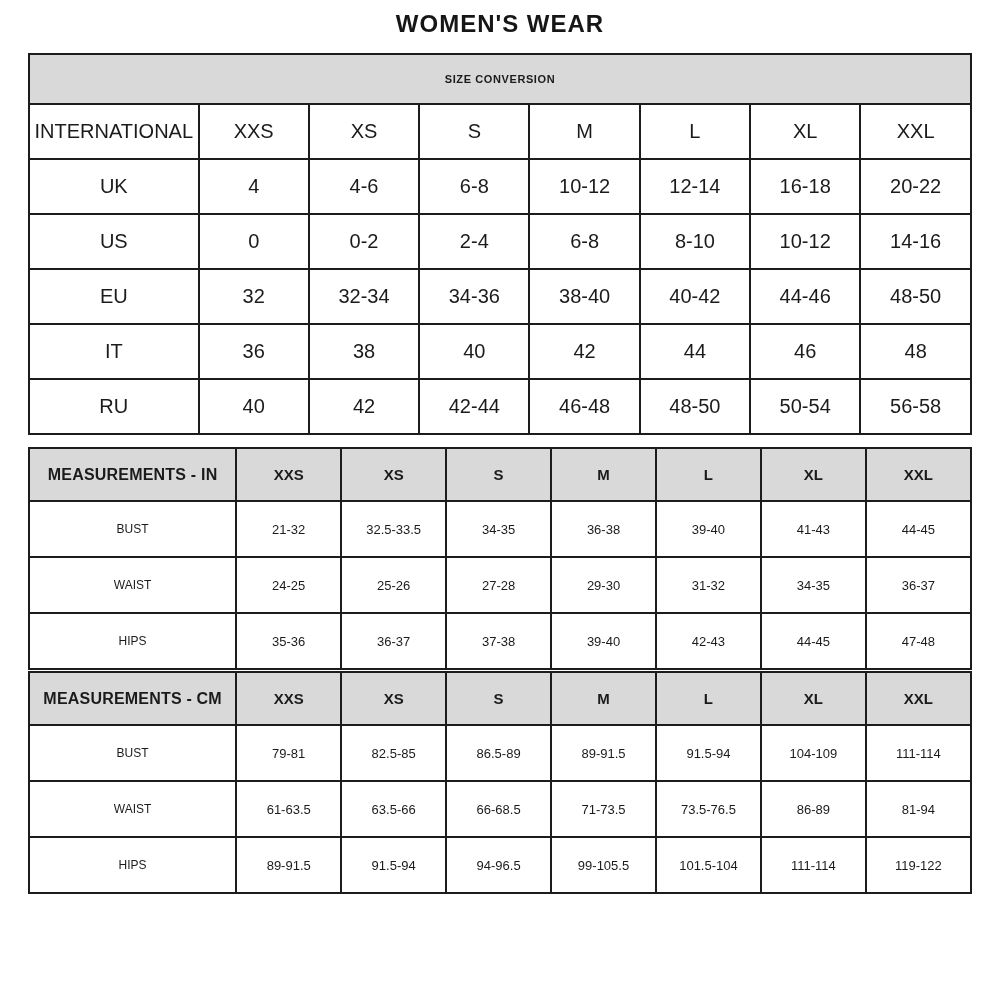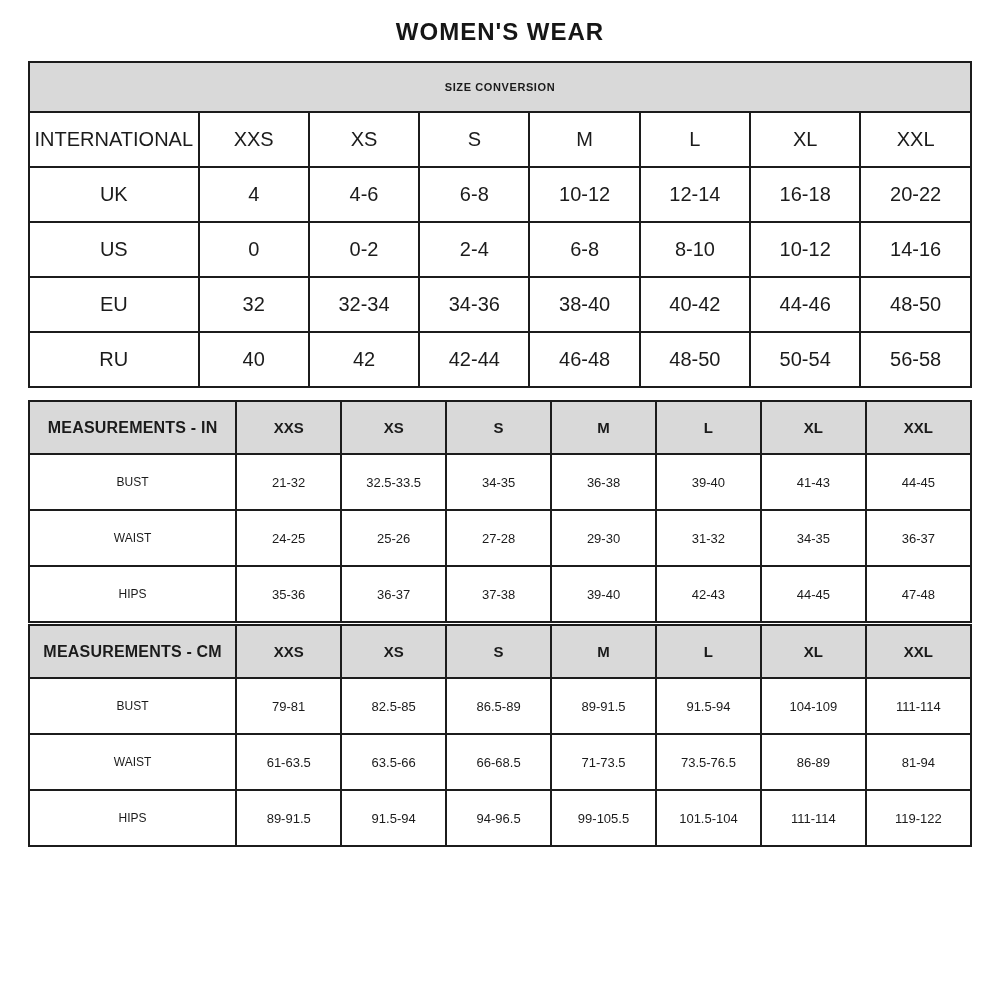--- a/index.html
+++ b/index.html
@@ -7,21 +7,21 @@
   body {
     width: 1000px;
     height: 1000px;
     background: #ffffff;
     font-family: "Liberation Sans", sans-serif;
     color: #1b1b1b;
   }
   .page {
     width: 1000px;
     height: 1000px;
-    padding: 12px 28px 0 28px;
+    padding: 4px 28px 0 28px;
   }
   .page-title {
     text-align: center;
     font-size: 24px;
     font-weight: 700;
     letter-spacing: 1px;
     margin: 6px 0 15px 0;
     color: #161616;
   }
   table {
@@ -115,20 +115,30 @@
     </tr>
     <tr>
       <td>EU</td>
       <td>32</td>
       <td>32-34</td>
       <td>34-36</td>
       <td>38-40</td>
       <td>40-42</td>
       <td>44-46</td>
       <td>48-50</td>
+    </tr>
+    <tr>
+      <td>IT</td>
+      <td>36</td>
+      <td>38</td>
+      <td>40</td>
+      <td>42</td>
+      <td>44</td>
+      <td>46</td>
+      <td>48</td>
     </tr>
     <tr>
       <td>RU</td>
       <td>40</td>
       <td>42</td>
       <td>42-44</td>
       <td>46-48</td>
       <td>48-50</td>
       <td>50-54</td>
       <td>56-58</td>

